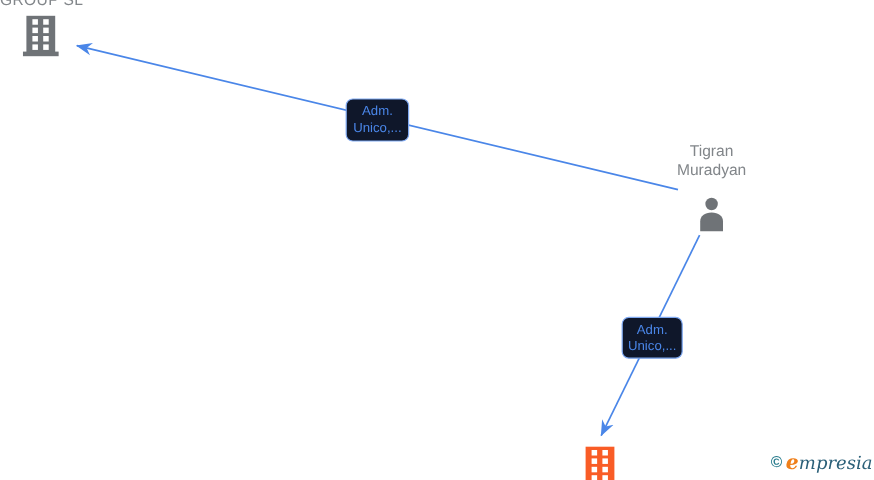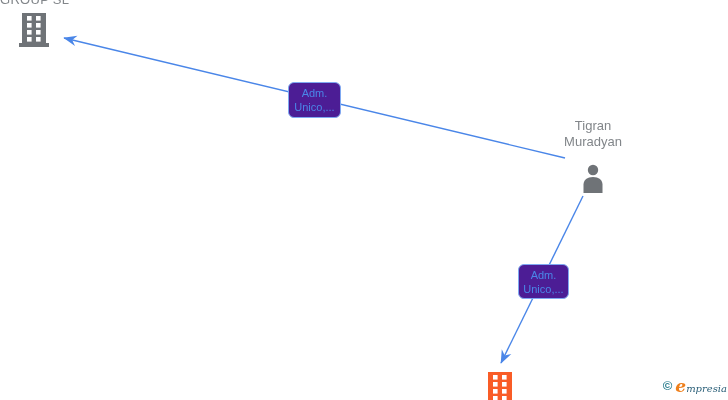--- a/index.html
+++ b/index.html
@@ -52,21 +52,21 @@
     letter-spacing: 0.3px;
   }
   .person-label {
     left: 554px;
     top: 118px;
     width: 78px;
   }
   .edge-label {
     position: absolute;
     z-index: 3;
-    background: #4c1d95;
+    background: #0f172a;
     border: 1px solid var(--label-border);
     border-radius: 6px;
     color: var(--label-text);
     font-size: 11px;
     line-height: 14px;
     text-align: center;
     padding-top: 3px;
     box-sizing: border-box;
     cursor: pointer;
   }
@@ -104,21 +104,21 @@
     color: var(--brand-orange);
     font-family: "DejaVu Serif", serif;
     font-style: italic;
     font-size: 17px;
     font-weight: bold;
   }
   .watermark .brand-rest {
     color: var(--brand-dark);
     font-family: "DejaVu Serif", serif;
     font-style: italic;
-    font-size: 10px;
+    font-size: 15px;
     text-align: right;
   }
 </style>
 </head>
 <body>
 
 <div class="canvas">
 
   <svg class="edges" viewBox="0 0 728 400">
     <defs>

